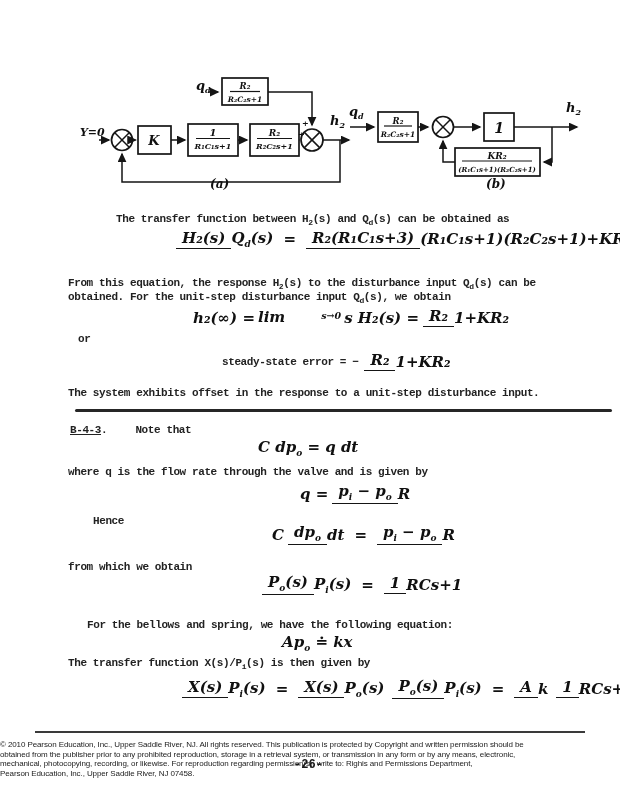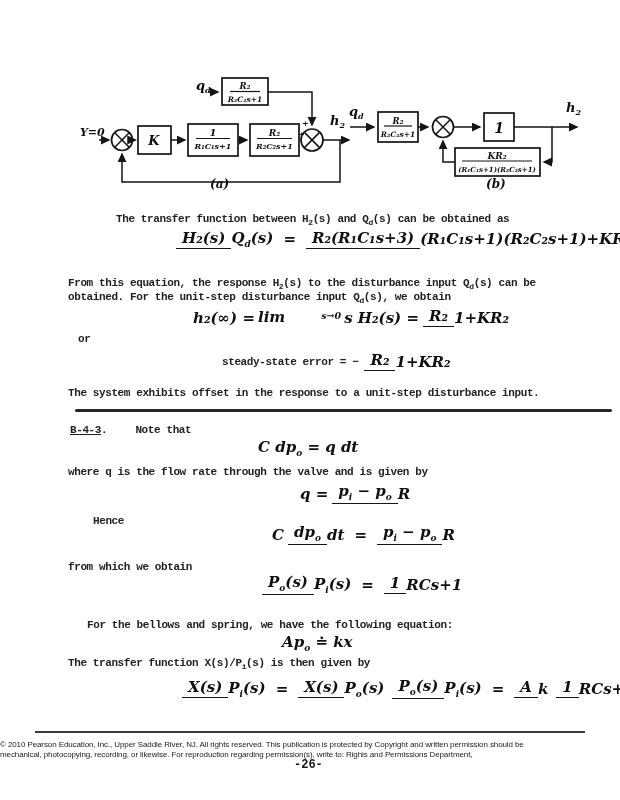--- a/index.html
+++ b/index.html
@@ -239,17 +239,19 @@
     </span>
     <span class="frac">
       <span class="num">1</span>
       <span class="den">RCs+1</span>
     </span>
   </div>
 
   <div class="footer-rule"></div>
   <div class="copyright">
     <div>© 2010 Pearson Education, Inc., Upper Saddle River, NJ.  All rights reserved. This publication is protected by Copyright and written permission should be</div>
+    <div>obtained from the publisher prior to any prohibited reproduction, storage in a retrieval system, or transmission in any form or by any means, electronic,</div>
     <div>mechanical, photocopying, recording, or likewise. For reproduction  regarding permission(s), write to: Righis and Permissions Department,</div>
+    <div>Pearson Education, Inc., Upper Saddle River, NJ 07458.</div>
   </div>
   <div class="pagenum">-26-</div>
 
 </div>
 
 </body></html>

